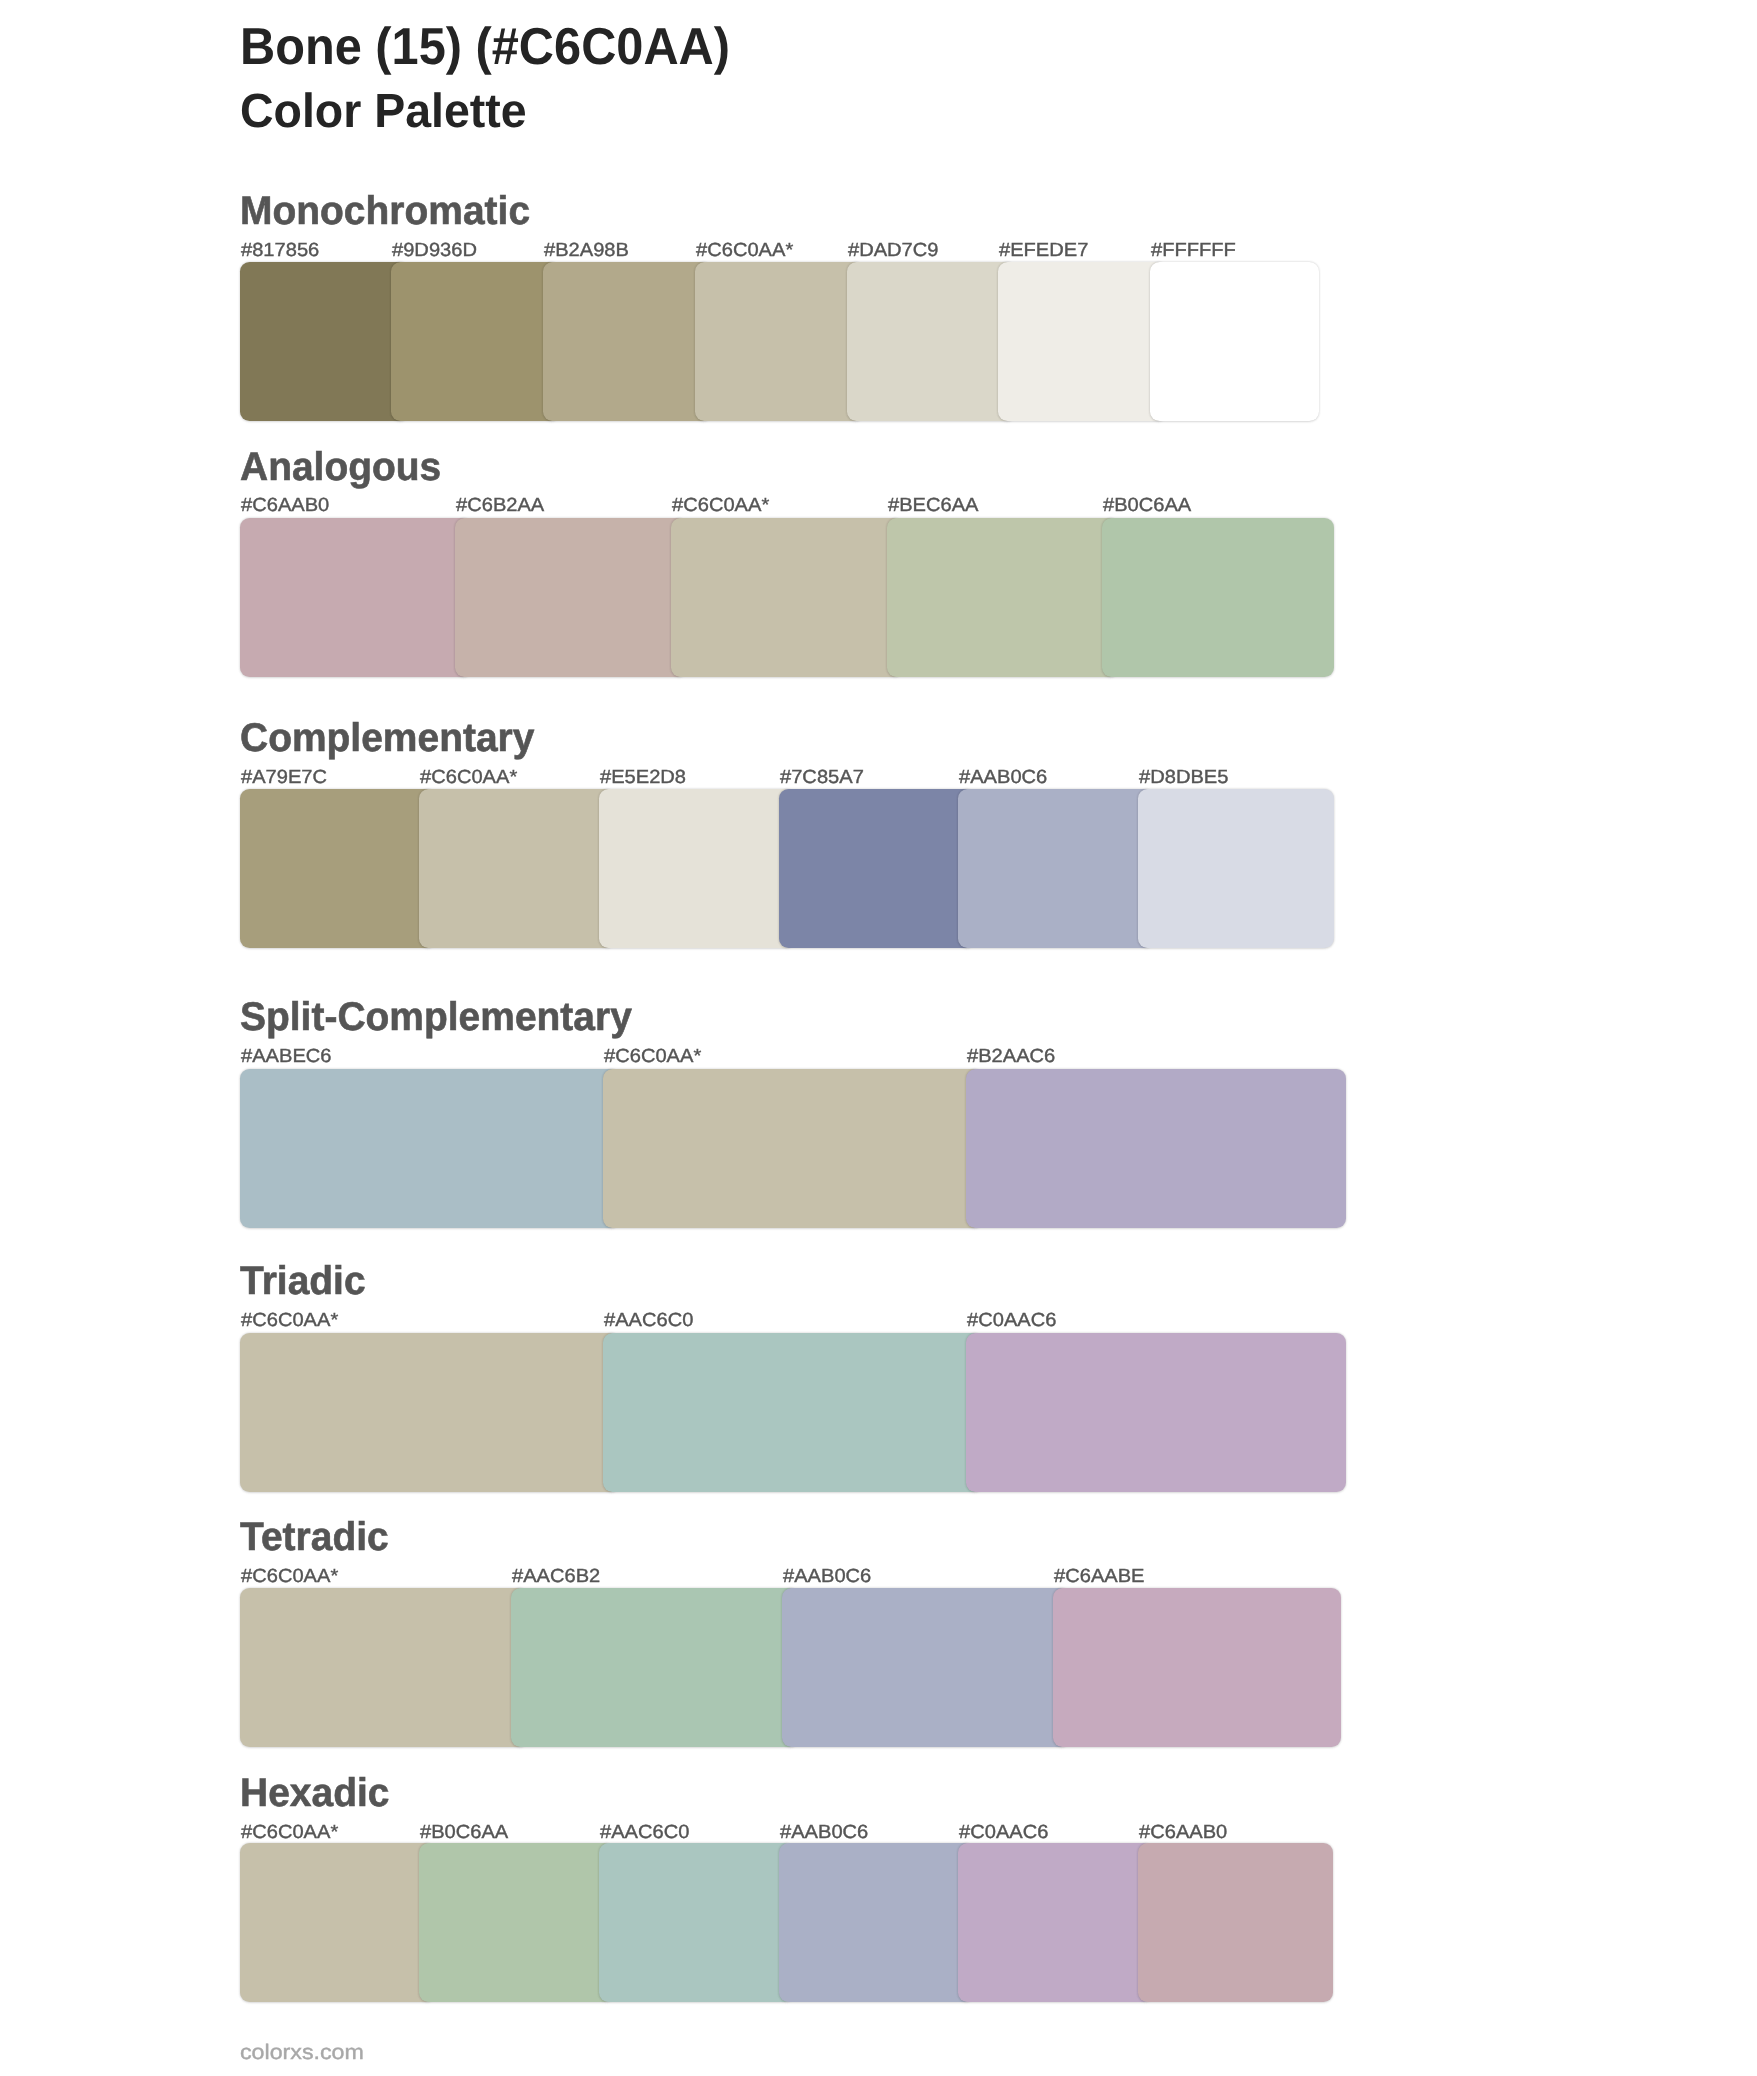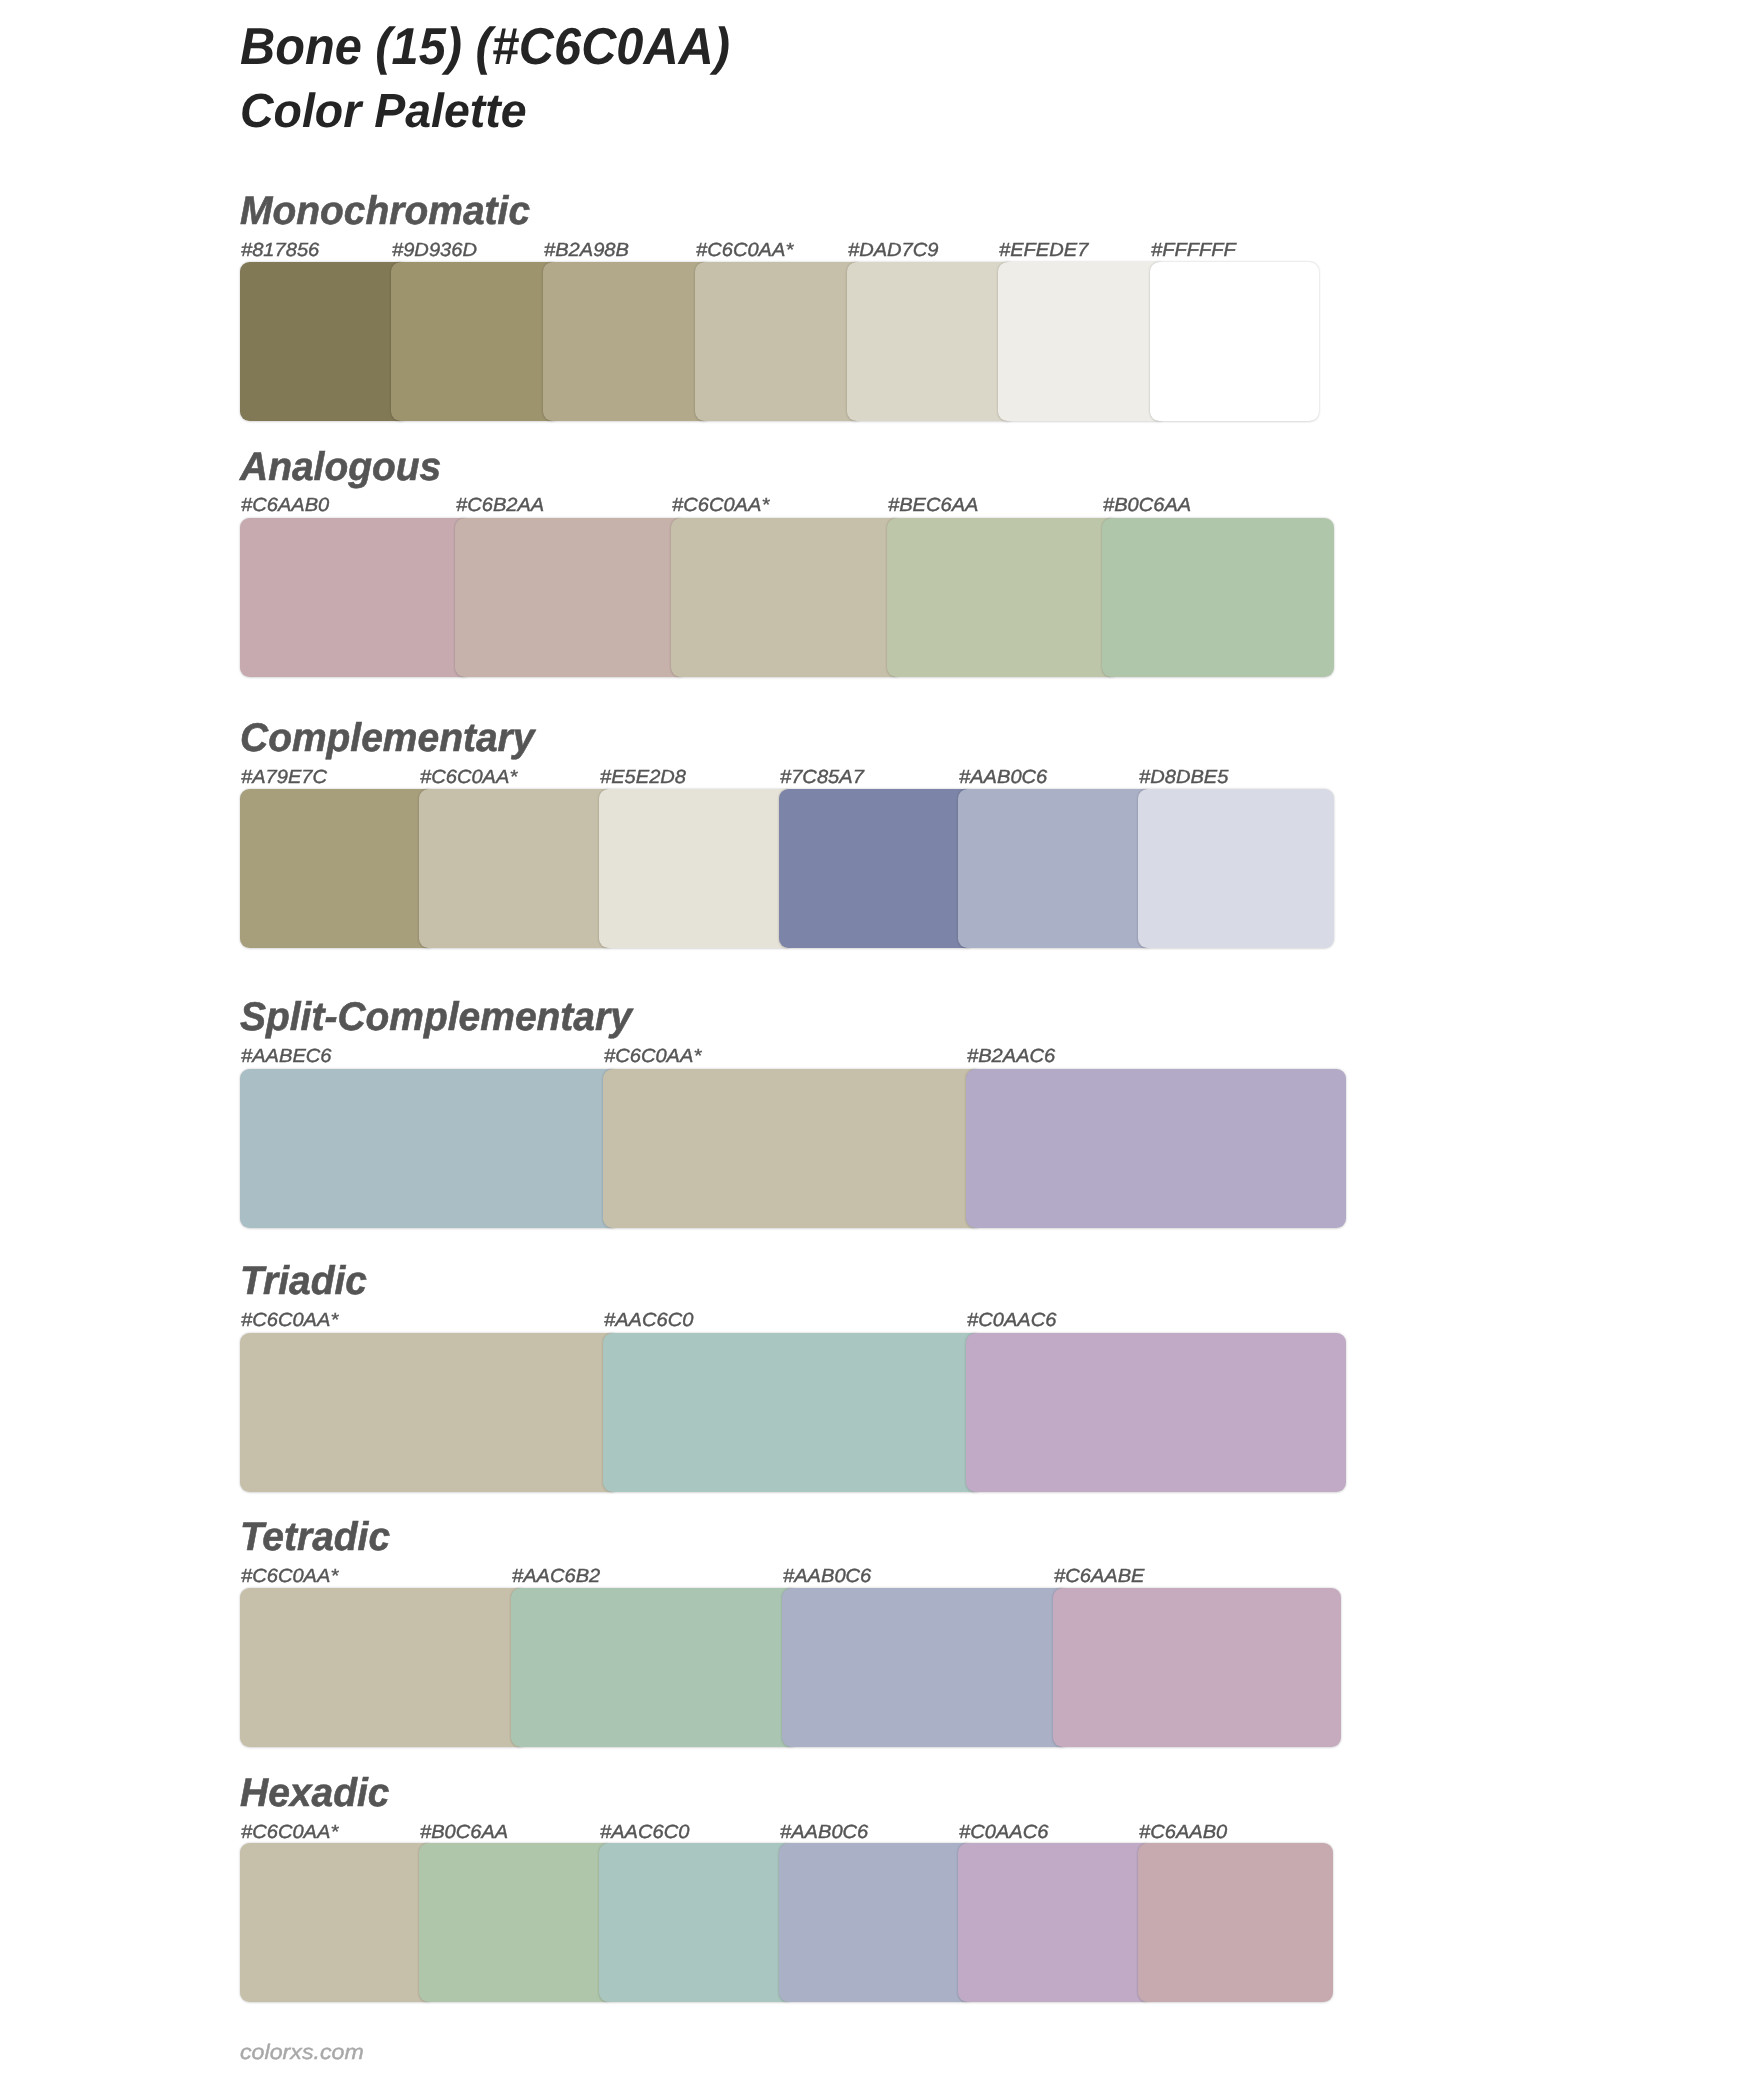--- a/index.html
+++ b/index.html
@@ -1,20 +1,20 @@
 <!DOCTYPE html>
 <html style="font-size:12.8px"><head>
 <meta charset="utf-8">
 <title>Bone (15) (#C6C0AA) Color Palette</title>
 <style>
   html,body{margin:0;padding:0;}
   body{width:1757px;height:2077px;background:#ffffff;overflow:hidden;
        font-family:"Liberation Sans","DejaVu Sans",sans-serif;
        -webkit-font-smoothing:antialiased;text-rendering:geometricPrecision;}
-  #page{position:relative;width:1409px;height:2077px;background:#fff;font-style:italic;}
+  #page{position:relative;width:1409px;height:2077px;background:#fff;}
   .title{position:absolute;left:0;font-weight:700;color:#242424;white-space:nowrap;
          line-height:1;margin:0;transform-origin:0 0;}
   .palette-section{position:absolute;left:0;top:0;width:100%;height:0;}
   .sec-h{position:absolute;left:0;margin:0;font-weight:700;color:#555555;
          white-space:nowrap;line-height:1;transform-origin:0 0;
          -webkit-text-stroke:0.6px currentColor;}
   .swatch-row{position:absolute;left:0;top:0;}
   .swatch-cell{position:absolute;top:0;}
   .lab{position:absolute;left:0;display:block;line-height:1;color:#555555;
        font-weight:400;white-space:nowrap;transform-origin:0 0;

